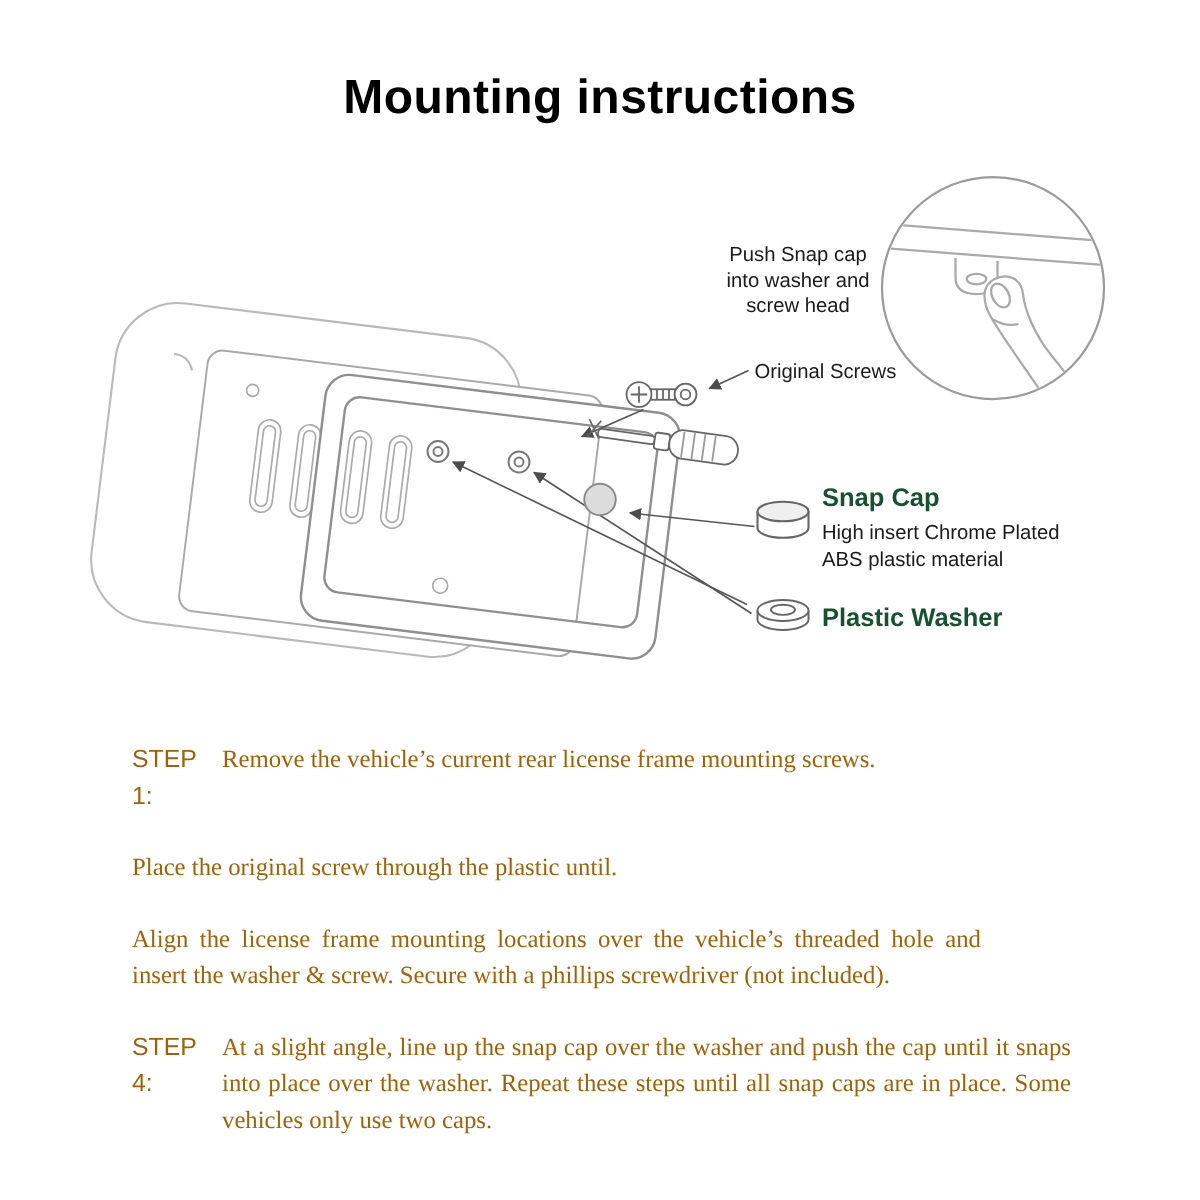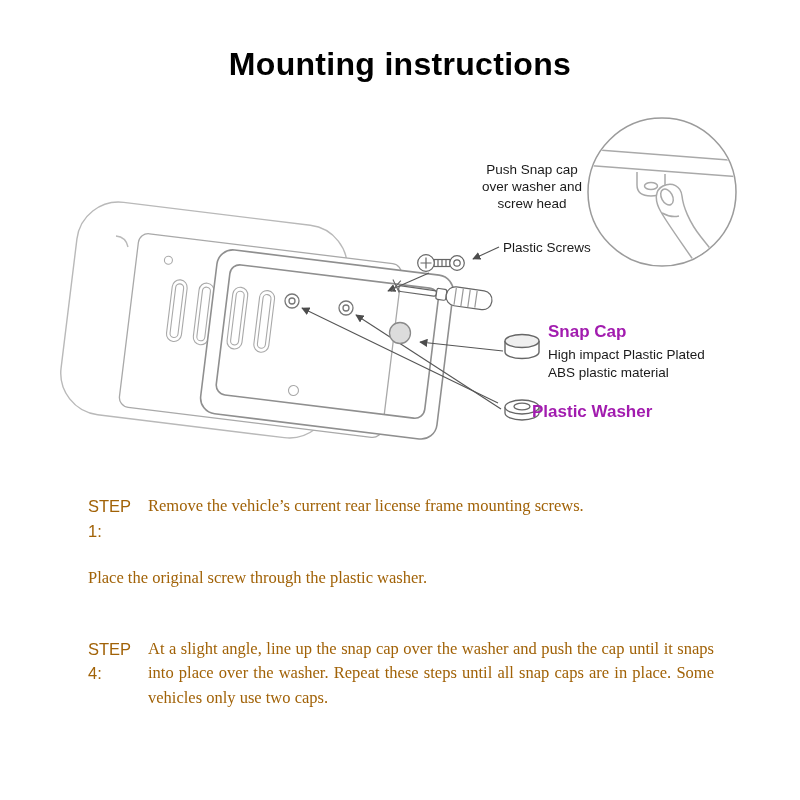--- a/index.html
+++ b/index.html
@@ -8,24 +8,24 @@
 
   .title { position:absolute; top:46px; left:0; width:100%; text-align:center;
            font-size:32px; font-weight:bold; letter-spacing:.3px; color:#000; }
 
   .art { position:absolute; top:0; left:0; }
 
   .lbl { position:absolute; font-size:13.5px; line-height:17px; color:#1a1a1a; }
   .push-caption { left:478px; top:161px; width:108px; text-align:center; white-space:pre-line; }
   .original-screws { left:503px; top:239px; }
 
-  .part-title { position:absolute; font-size:17px; font-weight:bold; color:#a21caf; }
+  .part-title { position:absolute; font-size:17px; font-weight:bold; color:#14532d; }
   .snap-cap-title { left:548px; top:322px; }
   .snap-cap-desc { left:548px; top:346px; width:220px; white-space:pre-line; line-height:18px; }
-  .washer-title { left:532px; top:402px; }
+  .washer-title { left:548px; top:402px; }
 
   .steps { position:absolute; left:88px; top:494px; width:632px; }
   .step { display:flex; margin-bottom:23px; font-size:16.5px; line-height:24.5px; color:#a16207; }
   .step-label { width:60px; flex:none; }
   .step-text { width:566px; text-align:justify;font-family:Liberation Serif, serif; }
 </style>
 </head>
 <body>
 
 <h1 class="title">Mounting instructions</h1>
@@ -120,35 +120,36 @@
       <ellipse cx="651" cy="186" rx="6.5" ry="3.5"></ellipse>
       <path d="M700,270 C684,246 669,226 661,212 C654,200 655,190 663,186 C672,181.5 681,186 682,196 C683,206 689,222 701,237 C710,248 719,260 725,270" fill="#ffffff"></path>
       <ellipse cx="667" cy="197" rx="5.5" ry="8.5" transform="rotate(-28 667 197)"></ellipse>
       <path d="M662,213 q9,5 17,3"></path>
       <path d="M722,247 q8,10 11,22"></path>
     </g>
   </g>
 </svg>
 
 <div class="lbl push-caption">Push Snap cap
-over washer and
+into washer and
 screw head</div>
-<div class="lbl original-screws">Plastic Screws</div>
+<div class="lbl original-screws">Original Screws</div>
 <div class="part-title snap-cap-title">Snap Cap</div>
-<div class="lbl snap-cap-desc">High impact Plastic Plated
+<div class="lbl snap-cap-desc">High insert Chrome Plated
 ABS plastic material</div>
 <div class="part-title washer-title">Plastic Washer</div>
 
 <div class="steps">
   <div class="step">
     <div class="step-label">STEP 1:</div>
     <div class="step-text">Remove the vehicle’s current rear license frame mounting screws.</div>
   </div>
   <div class="step">
-    <div class="step-text">Place the original screw through the plastic washer.</div>
+    <div class="step-text">Place the original screw through the plastic until.</div>
   </div>
   <div class="step">
+    <div class="step-text">Align the license frame mounting locations over the vehicle’s threaded hole and insert the washer &amp; screw. Secure with a phillips screwdriver (not included).</div>
   </div>
   <div class="step">
     <div class="step-label">STEP 4:</div>
     <div class="step-text">At a slight angle, line up the snap cap over the washer and push the cap until it snaps into place over the washer. Repeat these steps until all snap caps are in place. Some vehicles only use two caps.</div>
   </div>
 </div>
 
 </body></html>

